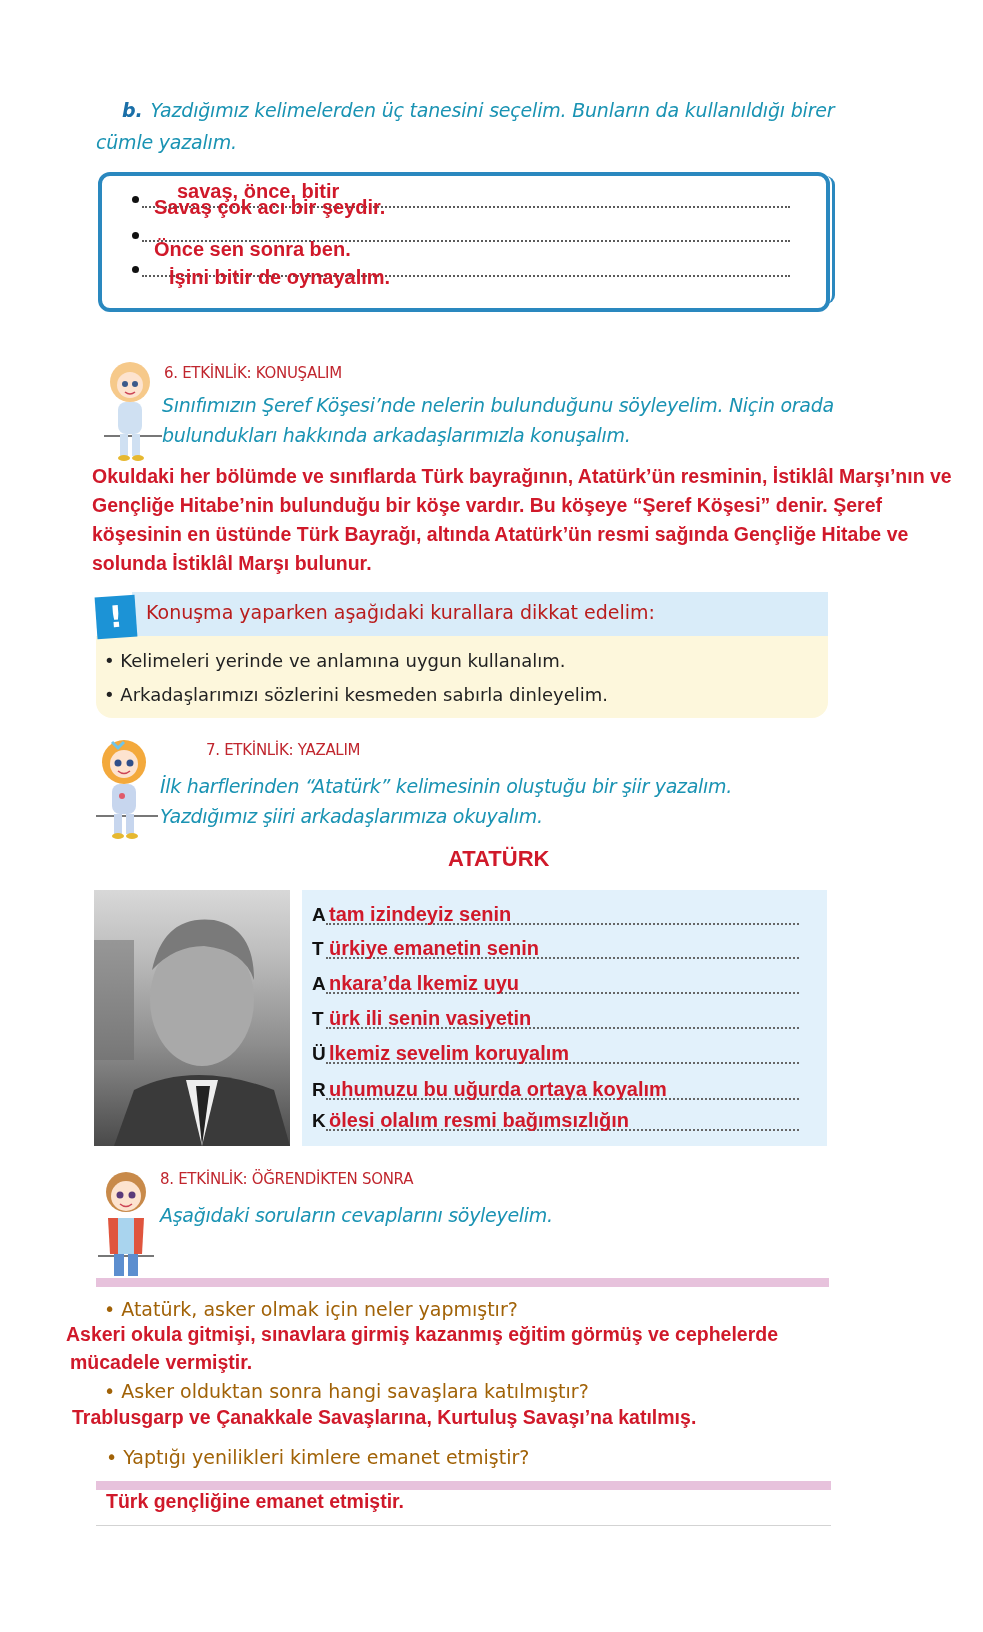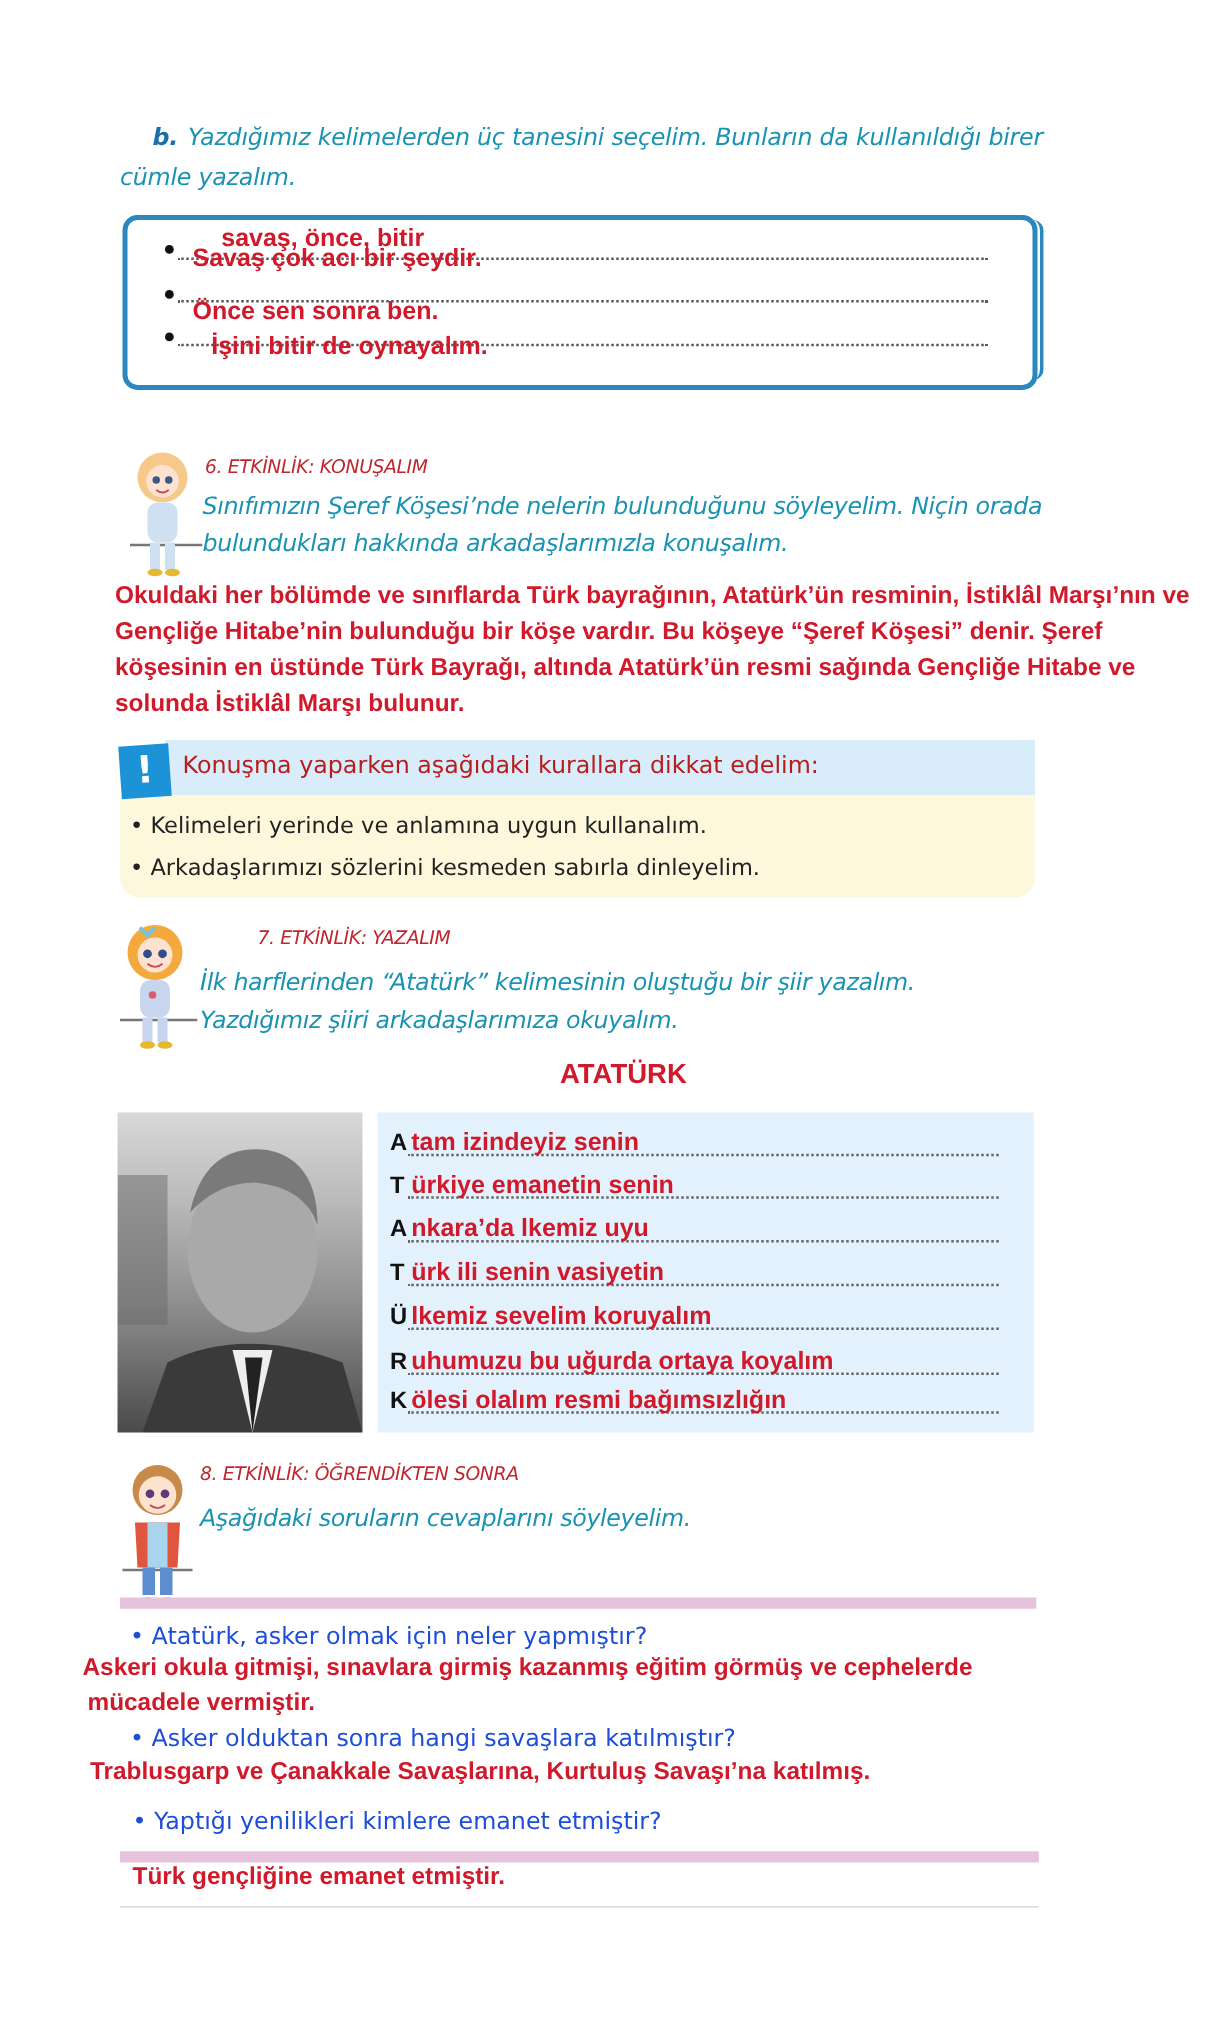--- a/index.html
+++ b/index.html
@@ -12,21 +12,21 @@
   #intro b { color:#1a6fa8; font-style:italic; margin-right:8px; margin-left:26px; }
 
   
   #sentence-box { left:98px; top:172px; width:732px; height:140px; border:4px solid #2a88bf; border-radius:12px; box-sizing:border-box; }
   #sentence-box::after { content:""; position:absolute; right:-9px; top:0px; width:6px; height:128px; border-right:3px solid #2a88bf; border-radius:0 10px 10px 0; }
   .sent-line { position:absolute; left:20px; right:36px; border-bottom:2px dotted #5a5a5a; height:0; }
   .bullet-dot { position:absolute; width:7px; height:7px; border-radius:50%; background:#111; }
   .sent-text { position:absolute; font-size:20px; line-height:22px; }
 
   
-  .act-title { position:absolute; font-size:15px; color:#c0262e; font-style:italic; letter-spacing:-0.3px; }
+  .act-title { position:absolute; font-size:15px; color:#c0262e; letter-spacing:-0.3px; }
   .act-desc { position:absolute; font-size:19px; line-height:30px; color:#1a93b3; font-style:italic; letter-spacing:-0.3px; }
 
   
   #answer6 { left:92px; top:462px; width:870px; font-size:19.5px; line-height:29px; }
 
   
   #rules-head { left:132px; top:592px; width:696px; height:44px; background:#d9ecf9; }
   #rules-body { left:96px; top:636px; width:732px; height:82px; background:#fdf7dc; border-radius:0 0 16px 16px; }
   #excl { left:96px; top:596px; width:40px; height:42px; background:#1c93d6; transform:rotate(-4deg); color:#fff; font-weight:bold; font-size:30px; text-align:center; line-height:42px; }
   #rules-title { left:146px; top:601px; font-size:19px; color:#b91c1c; }
@@ -39,21 +39,21 @@
   #poem-title { left:448px; top:846px; font-size:22px; }
   #photo { left:94px; top:890px; width:196px; height:256px; background:linear-gradient(180deg,#d8d8d8 0%,#bdbdbd 25%,#8e8e8e 60%,#4a4a4a 100%); overflow:hidden; }
   #poem-box { left:302px; top:890px; width:525px; height:256px; background:#e2f1fb; }
   .poem-line { position:absolute; left:312px; width:487px; height:30px; }
   .poem-letter { position:absolute; left:0; bottom:2px; font-size:19px; font-weight:bold; color:#111; font-family:"Liberation Sans", sans-serif; }
   .poem-text { position:absolute; left:17px; bottom:2px; font-size:20px; }
   .poem-dots { position:absolute; left:14px; right:0; bottom:3px; border-bottom:2px dotted #666; }
 
   
   .pink-bar { position:absolute; height:9px; background:#e7c2dc; }
-  .question { position:absolute; font-size:19px; color:#1d4ed8; }
+  .question { position:absolute; font-size:19px; color:#a16207; }
   .answer { position:absolute; font-size:19.5px; line-height:29px; }
   #bottom-line { left:96px; top:1525px; width:735px; height:1px; background:#d3d3d3; }
 </style>
 </head>
 <body>
 
 <div id="intro" class="abs"><b>b.</b><span>Yazdığımız kelimelerden üç tanesini seçelim. Bunların da kullanıldığı birer cümle yazalım.</span></div>
 
 <div id="sentence-box" class="abs">
   <span class="bullet-dot" style="left:30px;top:20px;"></span>

